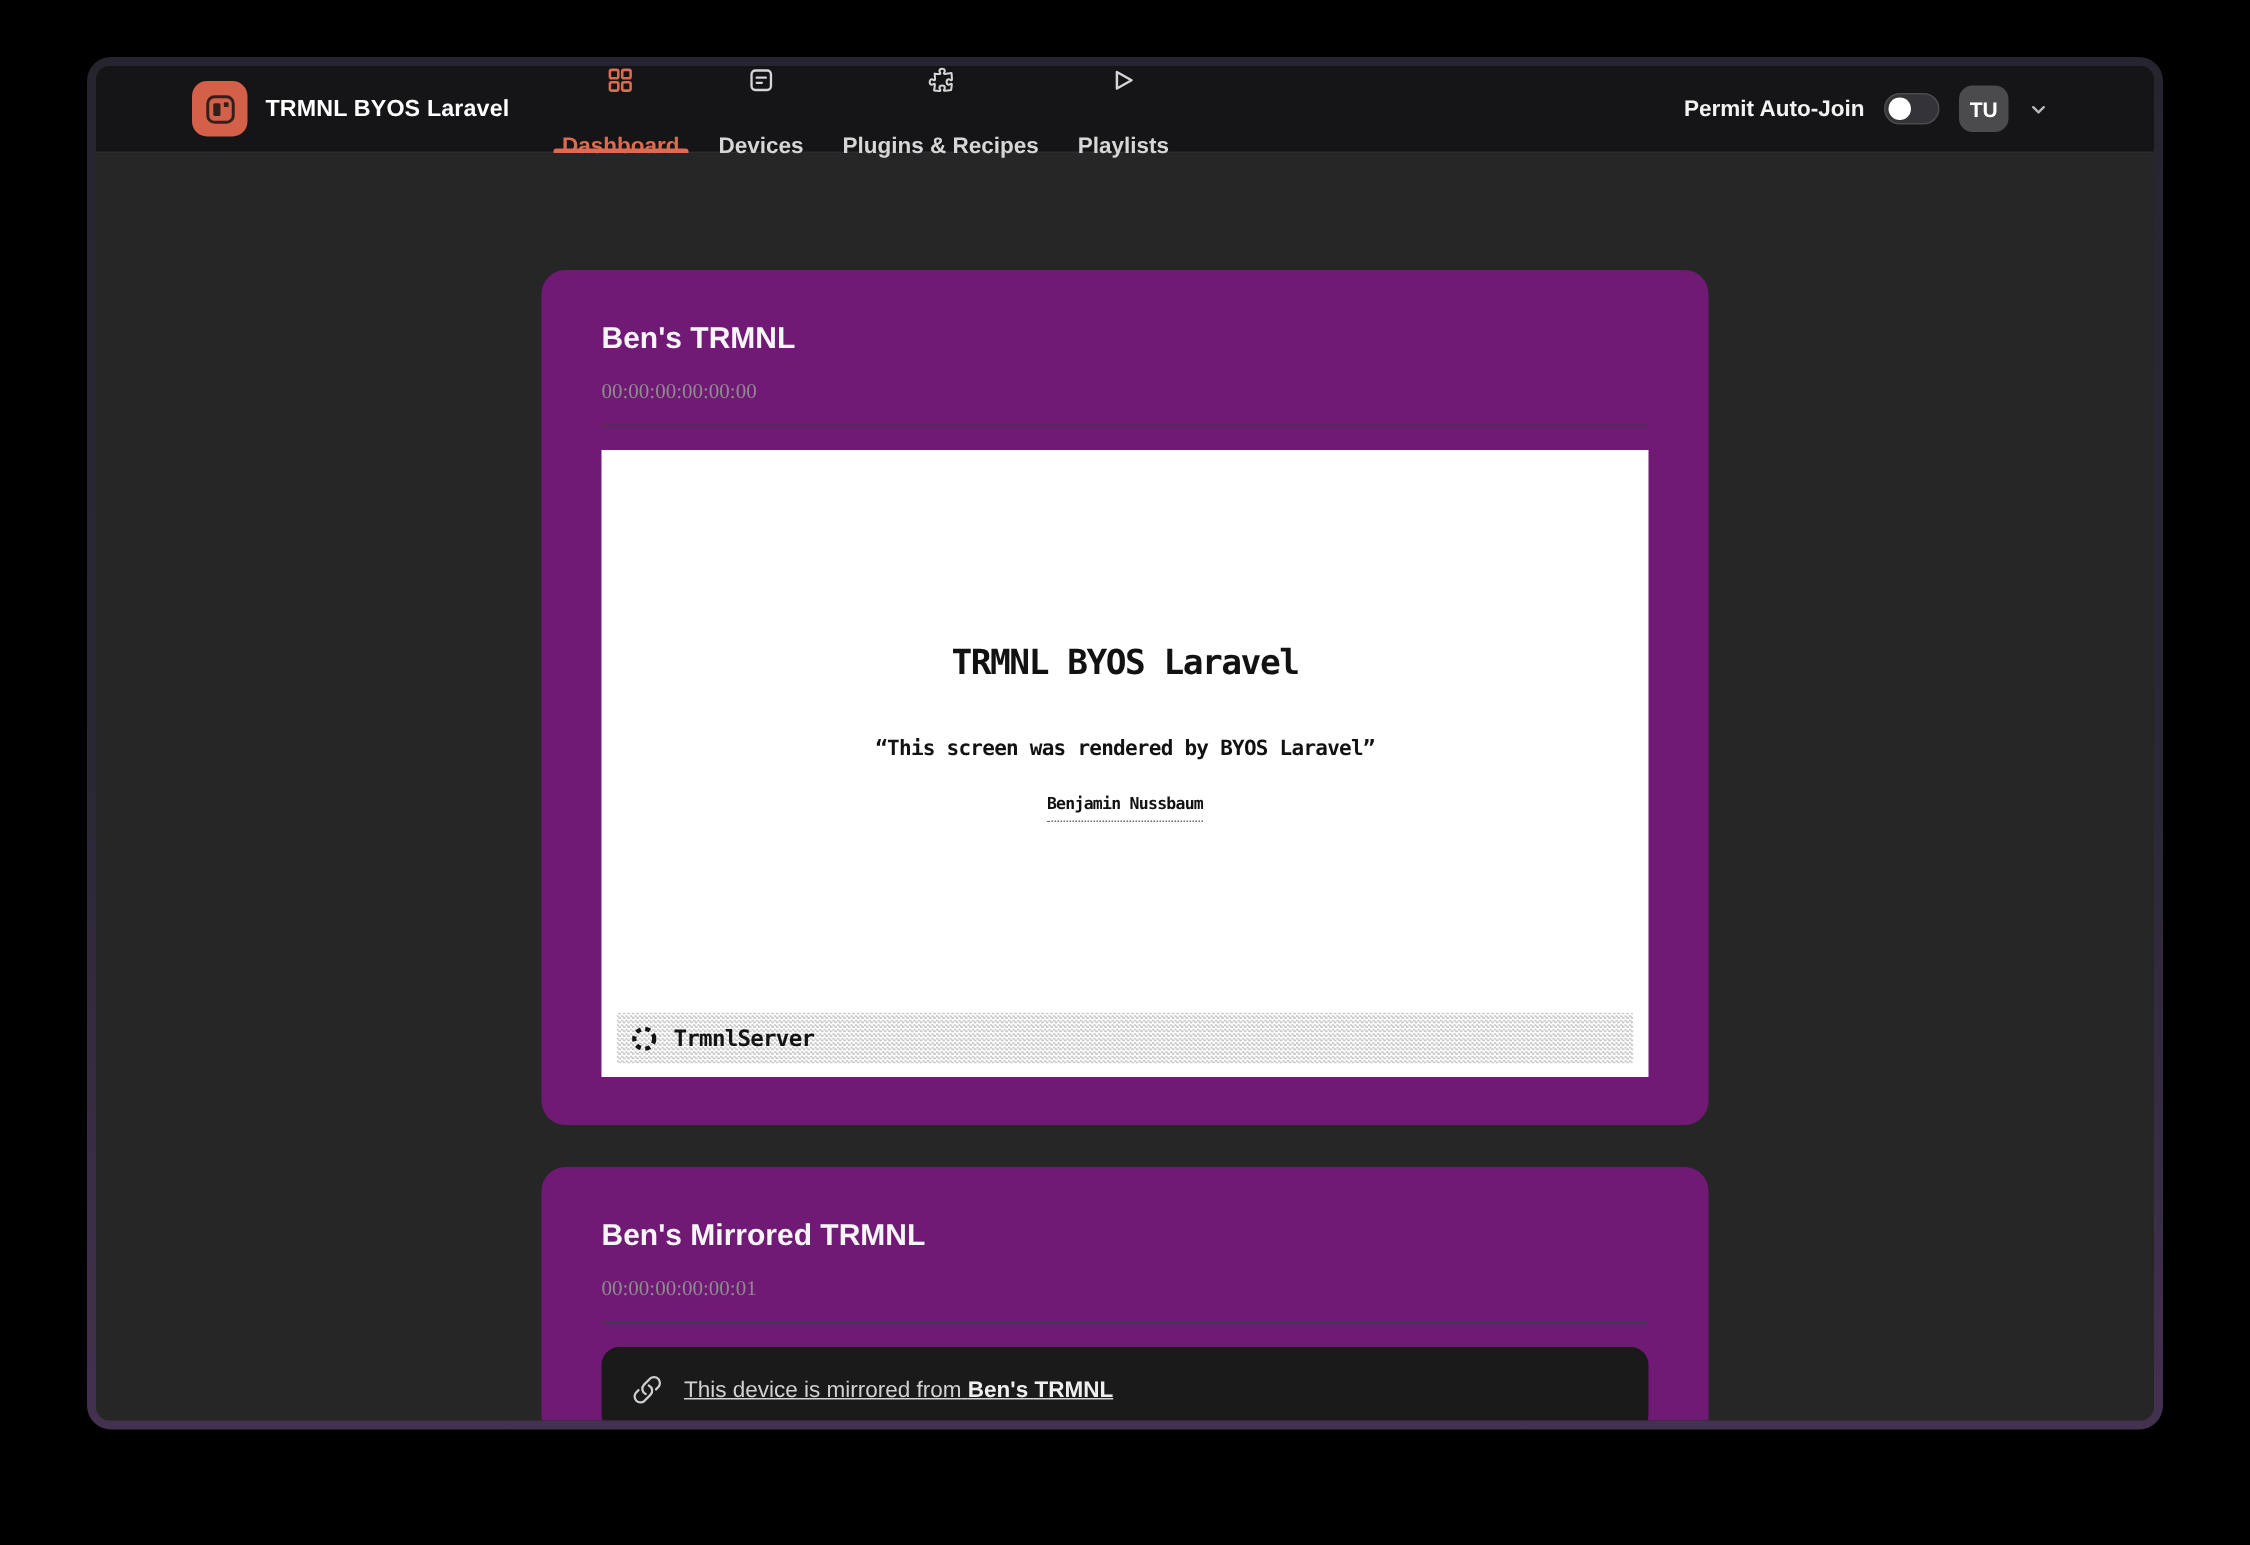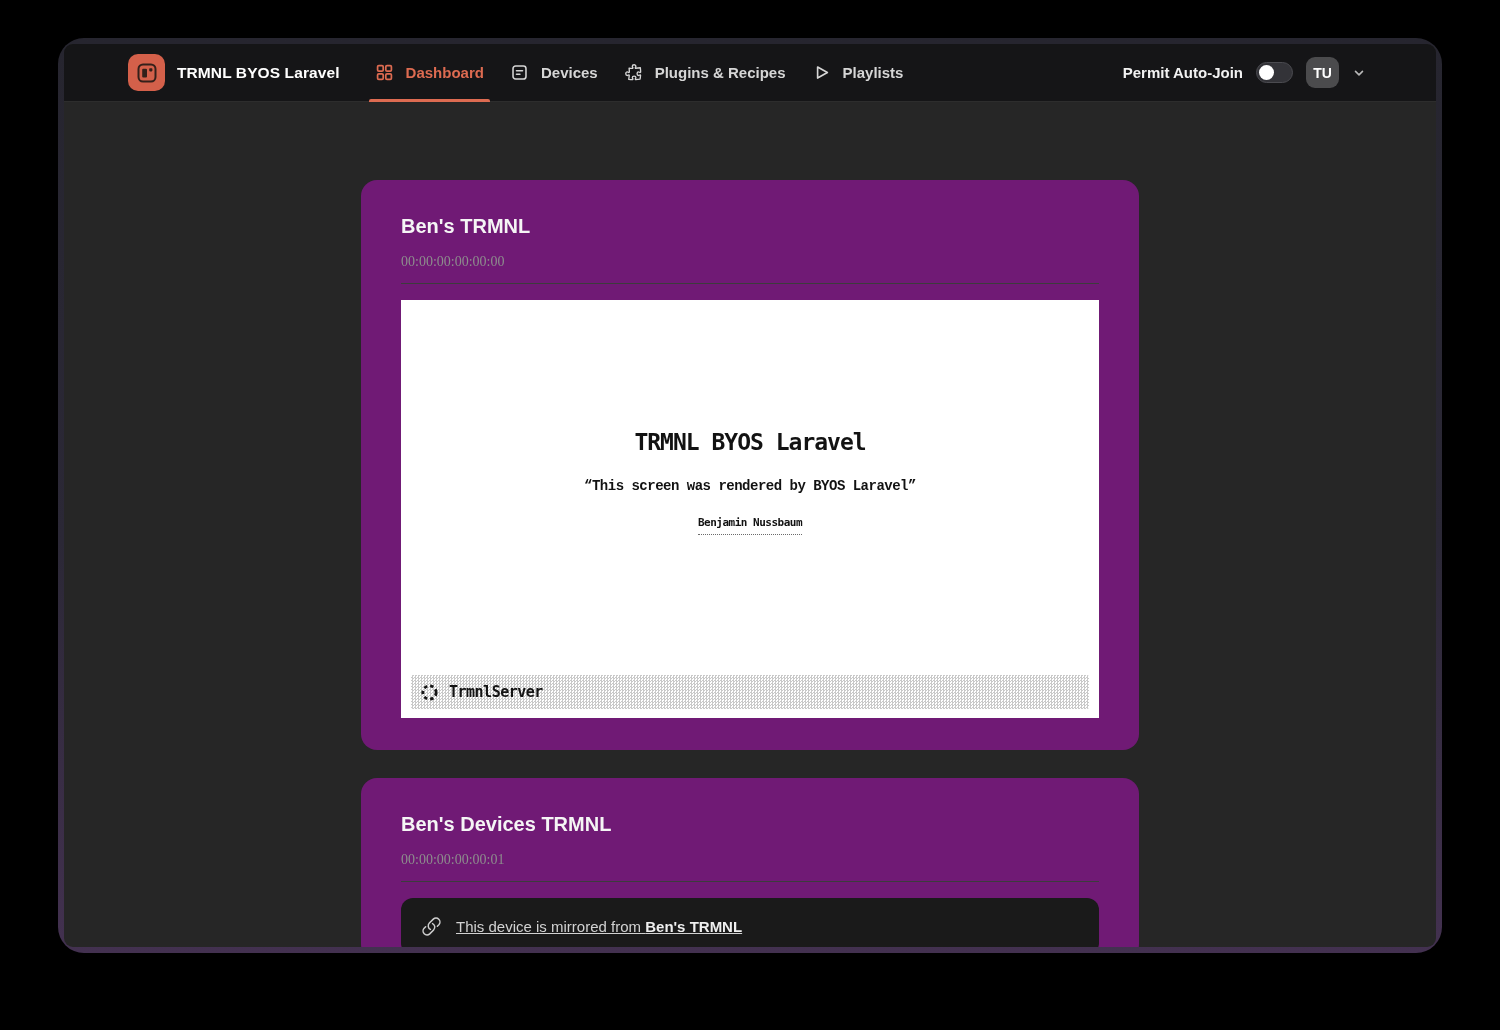--- a/index.html
+++ b/index.html
@@ -1,21 +1,21 @@
 <!DOCTYPE html>
 <html><head>
 <meta charset="utf-8">
 <style>
   * { margin:0; padding:0; box-sizing:border-box; }
   html,body { width:1500px; height:1030px; background:#000; font-family:"Liberation Sans", sans-serif; overflow:hidden; }
 
   
   .frame {
     position:absolute; left:58px; top:38px; width:1384px; height:915px;
-    border-radius:26px; padding:6px;
+    border-radius:16px; padding:6px;
     background:linear-gradient(180deg,#26252f 0%,#2b2836 55%,#433150 100%);
   }
   .window {
     width:100%; height:100%; border-radius:9px; overflow:hidden;
     background:#262626; display:flex; flex-direction:column;
   }
 
   
   .navbar {
     height:58px; flex:none; background:#151517; border-bottom:1px solid #2d2d2d;
@@ -23,22 +23,22 @@
   }
   .brand { display:flex; align-items:center; gap:12px; margin-right:22px; }
   .logo {
     width:37px; height:37px; border-radius:10px; background:#d4604a;
     display:flex; align-items:center; justify-content:center; flex:none;
   }
   .brand-title { color:#ffffff; font-weight:700; font-size:15.5px; letter-spacing:.1px; white-space:nowrap; }
 
   .nav-items { display:flex; align-items:stretch; height:100%; }
   .nav-item {
-    display:flex; align-items:center; gap:12px; padding:0 13px; cursor:pointer;
-    color:#d6d6d6; font-weight:600; font-size:15px; position:relative; white-space:nowrap;
+    display:flex; align-items:center; gap:26px; padding:0 13px; cursor:pointer;
+    color:#d6d6d6; font-weight:600; font-size:15px; position:relative; white-space:nowrap;flex-direction:column;
   }
   .nav-item svg { flex:none; }
   .nav-item.active { color:#dd6b51; }
   .nav-item.active::after {
     content:""; position:absolute; left:7px; right:7px; bottom:-1px; height:3px;
     background:#dd6b51; border-radius:2px 2px 0 0;
   }
 
   .nav-right { margin-left:auto; display:flex; align-items:center; gap:13px; }
   .permit-label { color:#f2f2f2; font-weight:600; font-size:15px; white-space:nowrap;padding-left:20px; }
@@ -69,21 +69,21 @@
   .device-mac { color:#8d8d8d; font-size:14px; margin-top:16px; line-height:16px;font-family:Liberation Serif, serif; }
   .divider { height:1px; background:#3c3c3c; margin:13px 0 16px 0; }
 
   
   .screen {
     width:698px; height:418px; background:#ffffff; position:relative;
     font-family:"DejaVu Sans Mono", monospace; color:#121212;
     display:flex; flex-direction:column; align-items:center; padding-top:128px;
   }
   .screen-title { font-size:23px; font-weight:700; letter-spacing:-1px; line-height:28px; }
-  .screen-quote { font-size:14px; font-weight:700; letter-spacing:-0.5px; margin-top:21px; line-height:18px;font-family:Liberation Mono, monospace; }
+  .screen-quote { font-size:14px; font-weight:700; letter-spacing:-0.5px; margin-top:34px; line-height:18px; }
   .screen-author {
     font-size:11px; font-weight:700; letter-spacing:-0.5px; margin-top:19px; line-height:18px;
     border-bottom:1px dotted #6b6b6b; padding-bottom:2px;
   }
   .status-bar {
     position:absolute; left:10px; right:10px; bottom:9px; height:34px; border-radius:2px;
     display:flex; align-items:center; gap:10px; padding:0 9px;
     background-image:repeating-conic-gradient(#c9c9c9 0% 25%, #ffffff 0% 50%);
     background-size:3px 3px;
   }
@@ -194,21 +194,21 @@
               <svg width="19" height="19" viewBox="0 0 20 20" fill="none">
                 <circle cx="10" cy="10" r="7" stroke="#141414" stroke-width="3" stroke-dasharray="3.5 3.2" stroke-linecap="butt"></circle>
               </svg>
             </span>
             <span class="status-label">TrmnlServer</span>
           </div>
         </div>
       </div>
 
       <div class="card second">
-        <div class="device-name">Ben's Devices TRMNL</div>
+        <div class="device-name">Ben's Mirrored TRMNL</div>
         <div class="device-mac">00:00:00:00:00:01</div>
         <div class="divider"></div>
 
         <div class="mirror-box">
           <span style="display:flex">
             <svg width="21" height="21" viewBox="0 0 24 24" fill="none" stroke="#cfcfcf" stroke-width="1.7" stroke-linecap="round" stroke-linejoin="round">
               <path d="M13.19 8.69a4.5 4.5 0 0 1 1.24 7.24l-4.5 4.5a4.5 4.5 0 0 1-6.36-6.36l1.76-1.76"></path>
               <path d="M10.81 15.31a4.5 4.5 0 0 1-1.24-7.24l4.5-4.5a4.5 4.5 0 0 1 6.36 6.36l-1.76 1.76"></path>
             </svg>
           </span>

